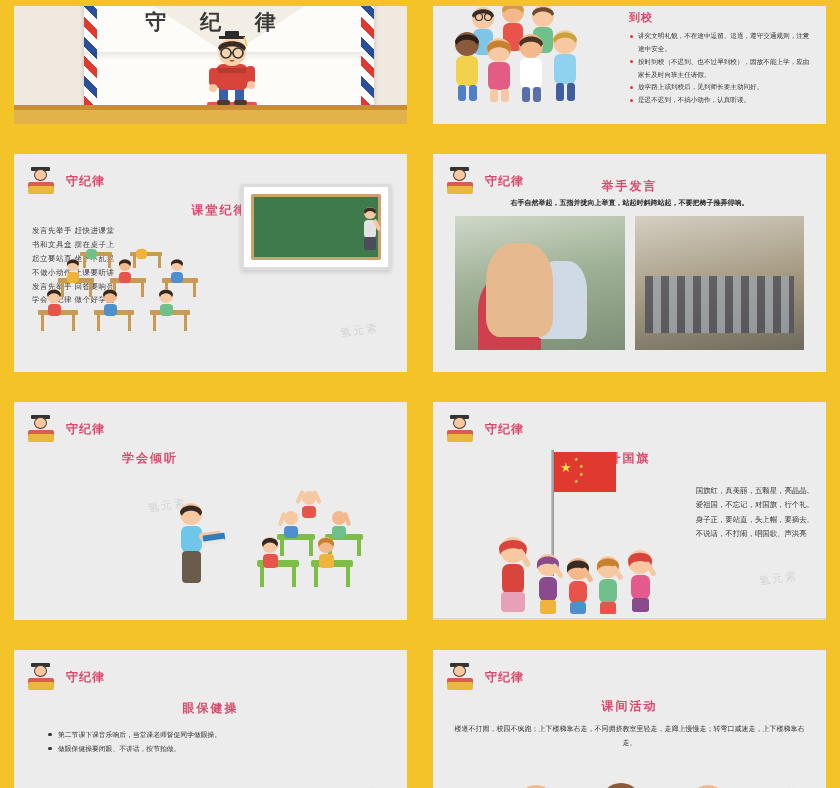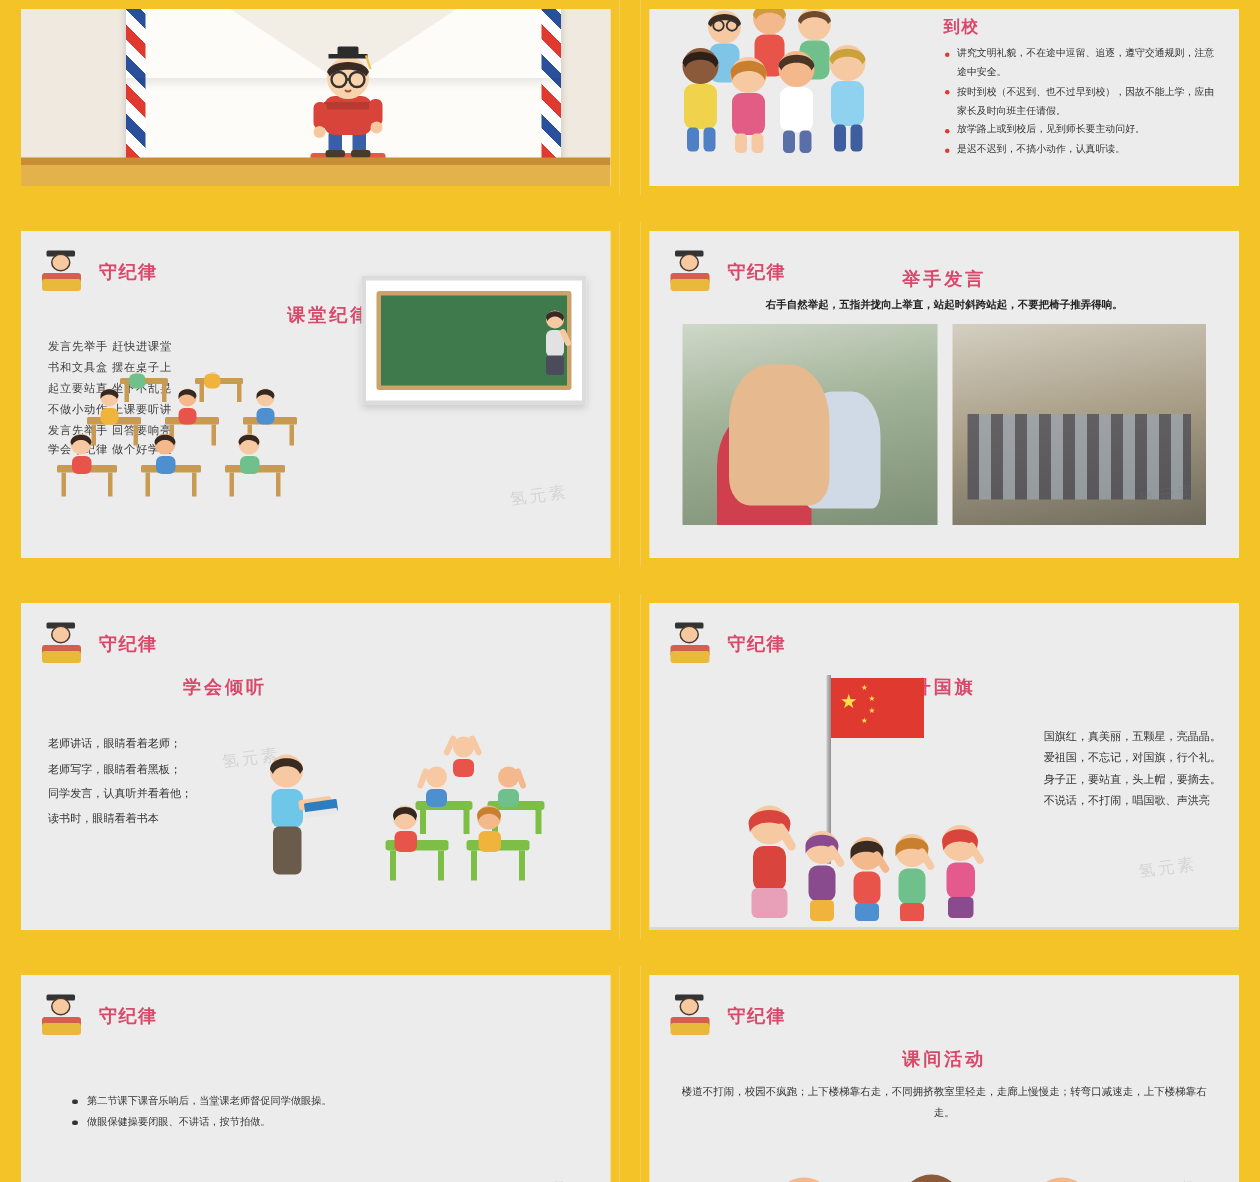--- a/index.html
+++ b/index.html
@@ -268,20 +268,21 @@
 <div class="deck">
 
   <div class="slide" id="s1">
     <div class="slide-inner">
       <div class="env-bg"></div>
       <div class="envelope"></div>
       <div class="stripe-l"></div>
       <div class="stripe-r"></div>
       <div class="flap"></div>
       <div class="flap-shadow"></div>
+      <div class="top-title">守 纪 律</div>
 
       <svg class="boy" viewBox="0 0 86 92">
 
         <rect x="18" y="74" width="50" height="7" rx="2" fill="#e05a45"></rect>
         <rect x="14" y="81" width="58" height="7" rx="2" fill="#f0c14b"></rect>
         <rect x="19" y="88" width="48" height="4" rx="2" fill="#6b9bd1"></rect>
 
         <rect x="30" y="58" width="9" height="18" rx="4" fill="#3b5ea8"></rect>
         <rect x="46" y="58" width="9" height="18" rx="4" fill="#3b5ea8"></rect>
         <rect x="28" y="72" width="13" height="5" rx="2" fill="#4a3a2d"></rect>
@@ -514,26 +515,20 @@
         <div class="mini">
           <div class="cap"></div>
             <div class="head"></div>
             <div class="books"></div>
         </div>
         <span class="title">守纪律</span>
       </div>
 
       <div class="sec-title" style="top:48px;left:60px;right:auto;text-align:right;margin-left:48px;">学会倾听</div>
 
-      <div class="lines">
-        <div>老师讲话，眼睛看着老师；</div>
-        <div>老师写字，眼睛看着黑板；</div>
-        <div>同学发言，认真听并看着他；</div>
-        <div>读书时，眼睛看着书本</div>
-      </div>
 
       <svg class="scene" viewBox="0 0 232 112">
 
         <g transform="translate(4,12)">
           <circle cx="22" cy="12" r="11" fill="#f6c9a2"></circle>
           <path d="M11 11c0-10 22-10 22 0l-2 3c-2-7-16-7-18 0z" fill="#3a2b22"></path>
           <rect x="12" y="24" width="21" height="26" rx="6" fill="#6ec6e8"></rect>
           <rect x="13" y="49" width="19" height="32" rx="4" fill="#6b5b4a"></rect>
           <rect x="30" y="30" width="22" height="7" rx="2" fill="#f6c9a2" transform="rotate(-8 41 33)"></rect>
           <rect x="34" y="32" width="22" height="8" rx="1" fill="#2e7dbf" transform="rotate(-8 45 36)"></rect>
@@ -665,20 +660,21 @@
     <div class="slide-inner">
       <div class="badge">
         <div class="mini">
           <div class="cap"></div>
             <div class="head"></div>
             <div class="books"></div>
         </div>
         <span class="title">守纪律</span>
       </div>
 
+      <div class="sec-title" style="top:50px;">眼保健操</div>
 
       <ul class="bullets">
         <li>第二节课下课音乐响后，当堂课老师督促同学做眼操。</li>
         <li>做眼保健操要闭眼、不讲话，按节拍做。</li>
       </ul>
 
       <svg class="heads" viewBox="0 0 180 54">
         <g transform="translate(6,6)">
           <circle cx="20" cy="20" r="19" fill="#f6c9a2"></circle>
           <path d="M1 19c0-18 38-18 38 0l-2 8c-4-13-30-13-34 0z" fill="#8a4a2a"></path>

